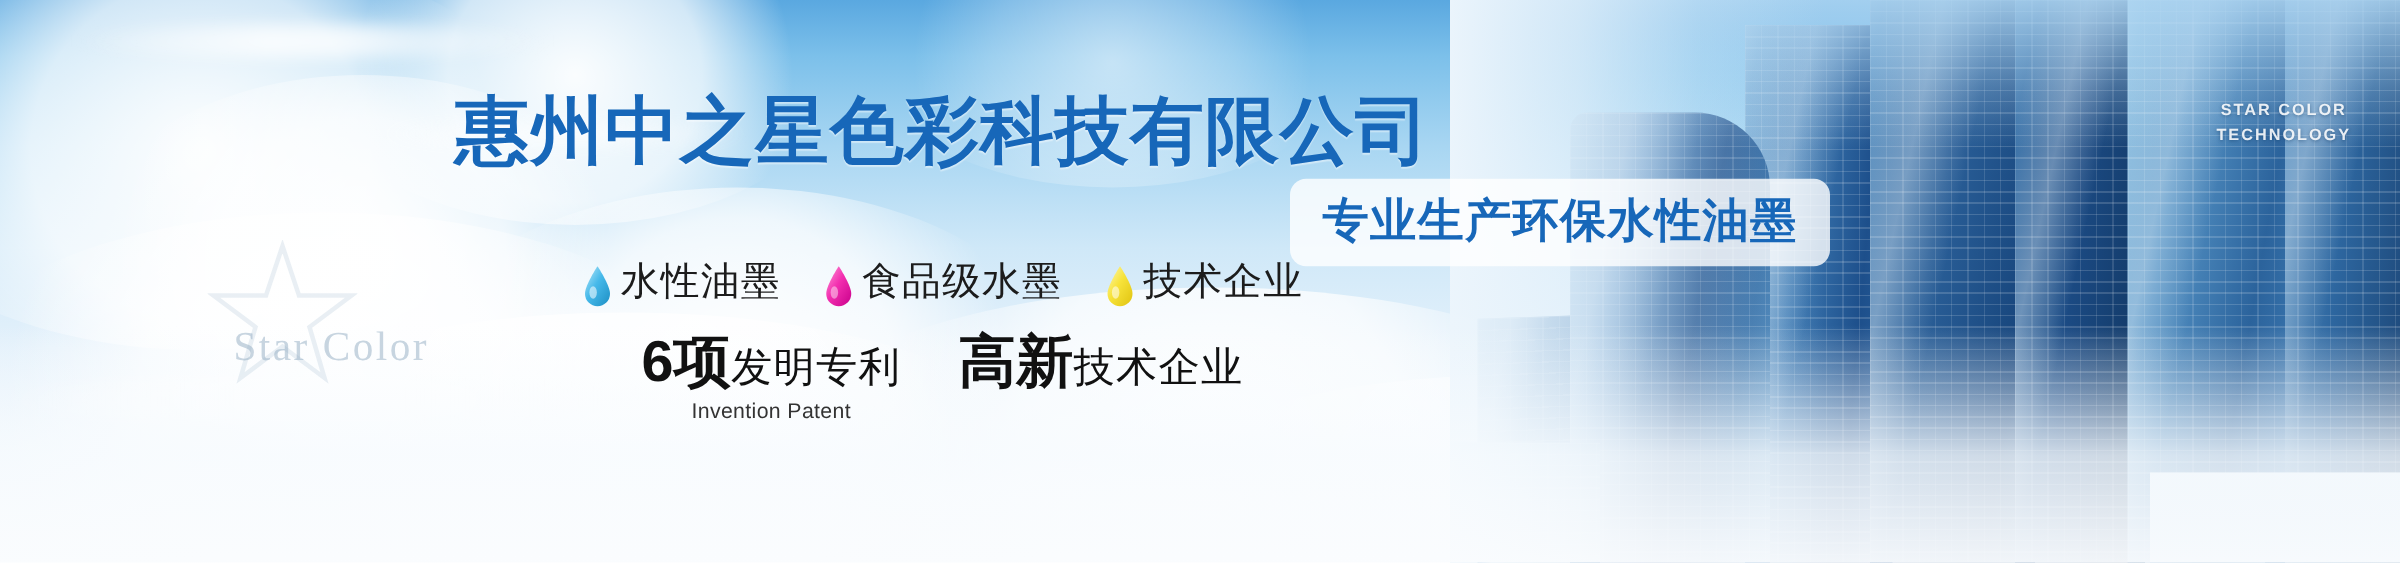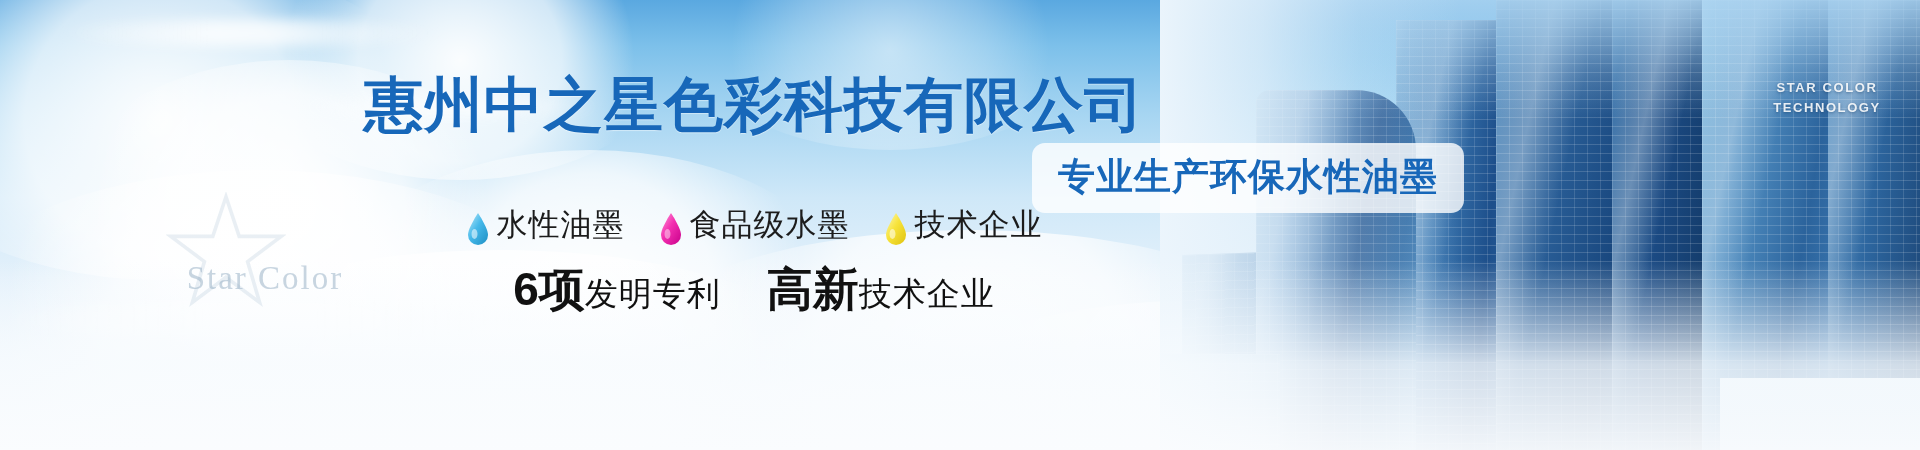--- a/index.html
+++ b/index.html
@@ -451,20 +451,21 @@
         </svg>
         <span class="feature-label">技术企业</span>
       </div>
 
     </div>
 
     <div class="badges">
 
       <div class="badge">
         <div class="badge-cn"><span class="badge-strong">6项</span><span class="badge-rest">发明专利</span></div>
+        <div class="badge-en">Invention Patent</div>
       </div>
 
       <div class="badge">
         <div class="badge-cn"><span class="badge-strong">高新</span><span class="badge-rest">技术企业</span></div>
       </div>
 
     </div>
 
   </div>
 </div>

